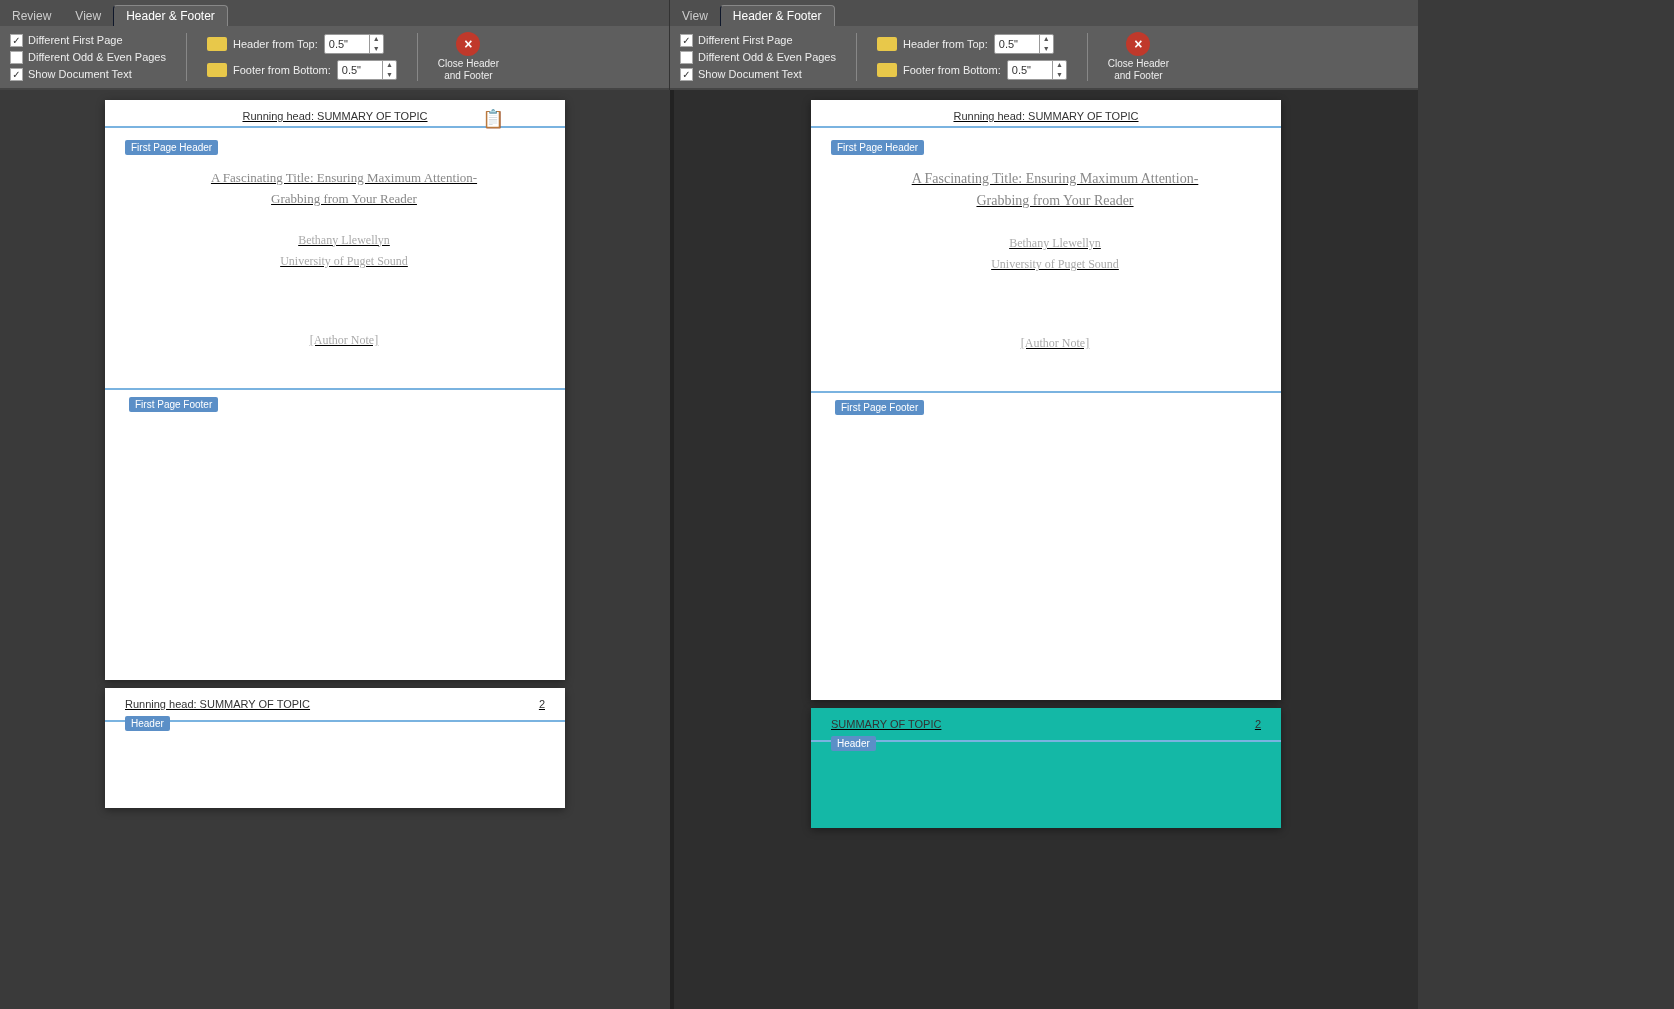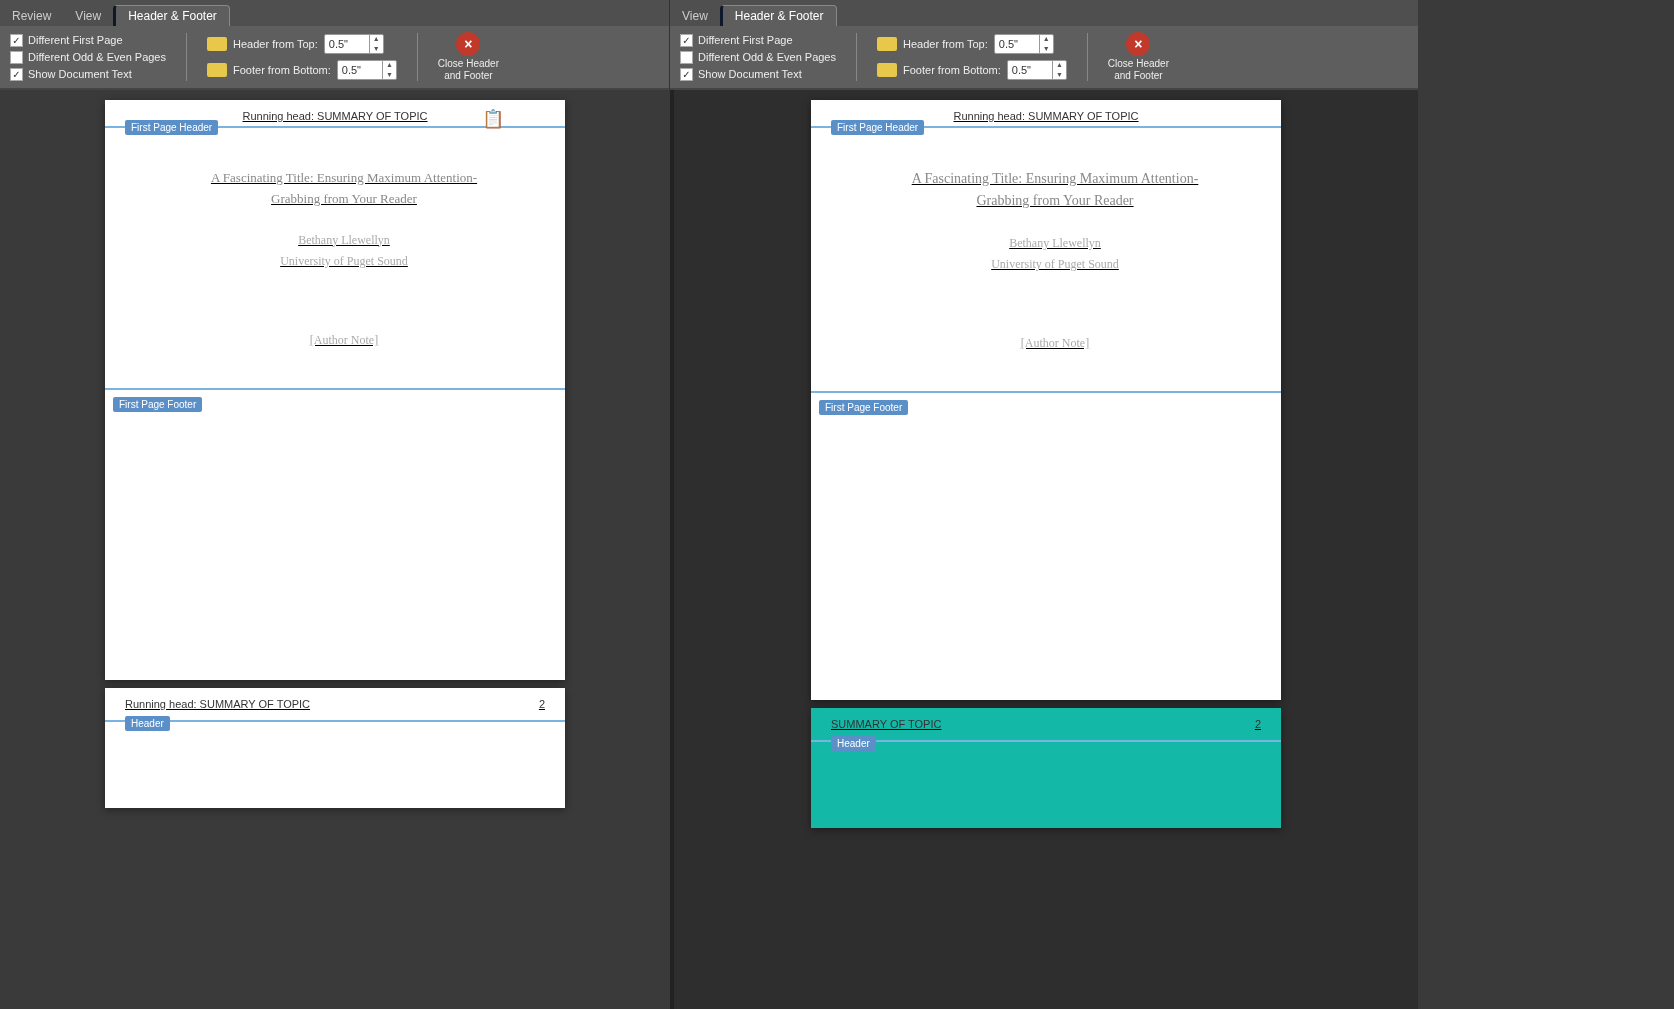--- a/index.html
+++ b/index.html
@@ -83,21 +83,21 @@
       padding: 10px 20px 4px 20px;
       position: relative;
       display: flex;
       align-items: flex-start;
       justify-content: center;
     }
 
     .doc-header-label {
       position: absolute;
       left: 20px;
-      top: 20px;
+      top: 40px;
       background: #5b8fc7;
       color: #fff;
       font-size: 10px;
       padding: 2px 6px;
       border-radius: 2px;
     }
 
     .doc-header-text {
       font-size: 11px;
       color: #333;
@@ -142,21 +142,21 @@
       font-size: 12px;
       color: #aaa;
       text-align: center;
       margin-top: 60px;
       font-family: Georgia, serif;
     }
 
     
     .doc-footer {
       border-top: 2px solid #7ab3e0;
-      padding: 4px 8px;
+      padding: 4px 24px;
       position: relative;
       margin-top: 20px;
     }
 
     .doc-footer-label {
       background: #5b8fc7;
       color: #fff;
       font-size: 10px;
       padding: 2px 6px;
       border-radius: 2px;
@@ -369,21 +369,21 @@
       cursor: pointer;
       background: transparent;
       border: none;
       outline: none;
     }
 
     .tab-btn.active {
       background: #5e5e5e;
       color: #fff;
       border-top: 1px solid #888;
-      border-left: 3px solid #0f172a;
+      border-left: 1px solid #0f172a;
       border-right: 1px solid #888;
       border-bottom: none;
       border-radius: 4px 4px 0 0;
     }
 
     .ribbon {
       display: flex;
       flex-direction: row;
       align-items: center;
       background: #5e5e5e;

